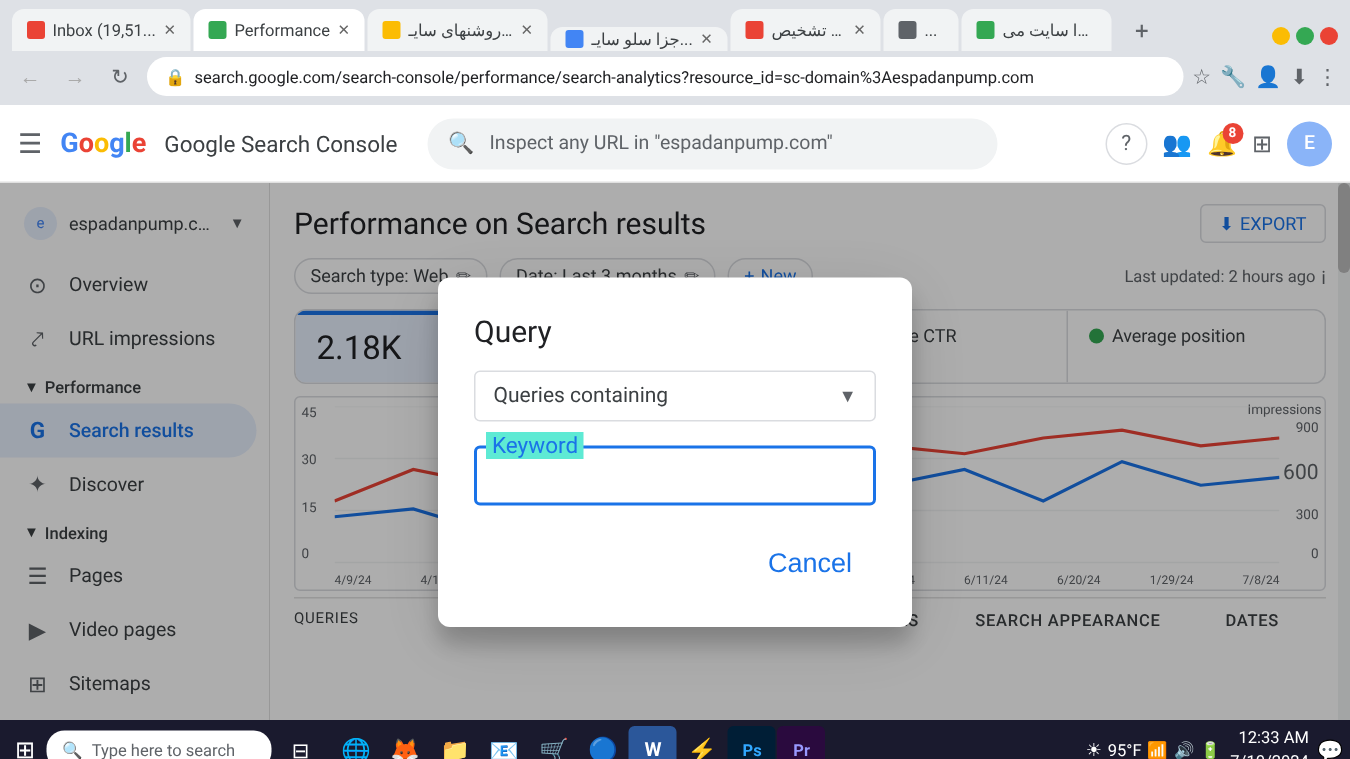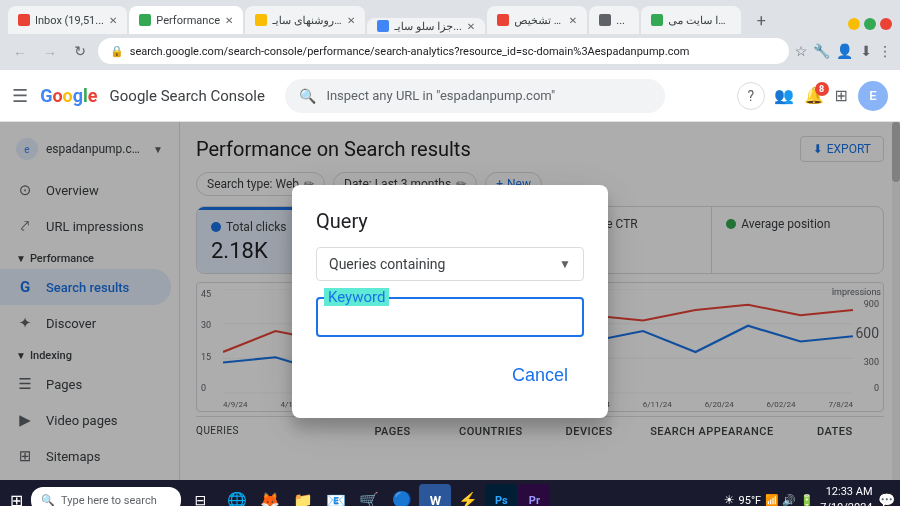--- a/index.html
+++ b/index.html
@@ -164,29 +164,28 @@
         <span style="font-size:12px;color:#5f6368;">✏</span>
       </div>
       <div style="display:flex;align-items:center;gap:5px;border:1px solid #dadce0;border-radius:16px;padding:4px 10px;font-size:12px;color:#3c4043;cursor:pointer;background:white;">
         <span>Date: Last 3 months</span>
         <span style="font-size:12px;color:#5f6368;">✏</span>
       </div>
       <div style="display:flex;align-items:center;gap:4px;padding:4px 10px;border:1px solid #dadce0;border-radius:16px;font-size:12px;color:#1a73e8;cursor:pointer;background:white;">
         <span>+</span>
         <span>New</span>
       </div>
+      <div style="margin-left:auto;font-size:11px;color:#5f6368;display:flex;align-items:center;gap:4px;">
+        <span>Last updated: 2 hours ago</span>
+        <span style="font-size:12px;">ℹ</span>
+      </div>
     </div>
 
     <div style="display:flex;border:1px solid #dadce0;border-radius:8px;overflow:hidden;margin-bottom:8px;">
       <div style="flex:1;padding:10px 14px;border-right:1px solid #dadce0;background:#e8f0fe;border-top:3px solid #1a73e8;">
-        <div style="display:flex;align-items:center;gap:5px;font-size:12px;color:#3c4043;margin-bottom:4px;">
-          <div style="width:10px;height:10px;border-radius:50%;background:#1a73e8;"></div>
-          <span>Total clicks</span>
-          <span style="margin-left:2px;color:#1a73e8;">✓</span>
-        </div>
         <div style="font-size:22px;font-weight:400;color:#202124;">2.18K</div>
       </div>
       <div style="flex:1;padding:10px 14px;border-right:1px solid #dadce0;">
         <div style="display:flex;align-items:center;gap:5px;font-size:12px;color:#3c4043;margin-bottom:4px;">
           <div style="width:10px;height:10px;border-radius:50%;background:#ea4335;"></div>
           <span>Total impressions</span>
         </div>
         <div style="font-size:22px;font-weight:400;color:#202124;"></div>
       </div>
       <div style="flex:1;padding:10px 14px;border-right:1px solid #dadce0;">
@@ -238,21 +237,21 @@
       <div style="position:absolute;left:26px;right:30px;bottom:2px;display:flex;justify-content:space-between;">
         <span style="font-size:8px;color:#5f6368;">4/9/24</span>
         <span style="font-size:8px;color:#5f6368;">4/18/24</span>
         <span style="font-size:8px;color:#5f6368;">4/27/24</span>
         <span style="font-size:8px;color:#5f6368;">5/6/24</span>
         <span style="font-size:8px;color:#5f6368;">5/15/24</span>
         <span style="font-size:8px;color:#5f6368;">5/24/24</span>
         <span style="font-size:8px;color:#5f6368;">6/2/24</span>
         <span style="font-size:8px;color:#5f6368;">6/11/24</span>
         <span style="font-size:8px;color:#5f6368;">6/20/24</span>
-        <span style="font-size:8px;color:#5f6368;">6/02/24</span>
+        <span style="font-size:8px;color:#5f6368;">1/29/24</span>
         <span style="font-size:8px;color:#5f6368;">7/8/24</span>
       </div>
     </div>
 
     <div style="display:flex;padding:8px 0;border-top:1px solid #e0e0e0;margin-top:4px;">
       <div style="flex:1.5;font-size:10px;font-weight:400;color:#3c4043;letter-spacing:0.5px;">QUERIES</div>
       <div style="flex:1;font-size:11px;font-weight:500;color:#3c4043;letter-spacing:0.5px;text-align:center;">PAGES</div>
       <div style="flex:1;font-size:11px;font-weight:500;color:#3c4043;letter-spacing:0.5px;text-align:center;">COUNTRIES</div>
       <div style="flex:1;font-size:11px;font-weight:500;color:#3c4043;letter-spacing:0.5px;text-align:center;">DEVICES</div>
       <div style="flex:1.5;font-size:11px;font-weight:500;color:#3c4043;letter-spacing:0.5px;text-align:center;">SEARCH APPEARANCE</div>

